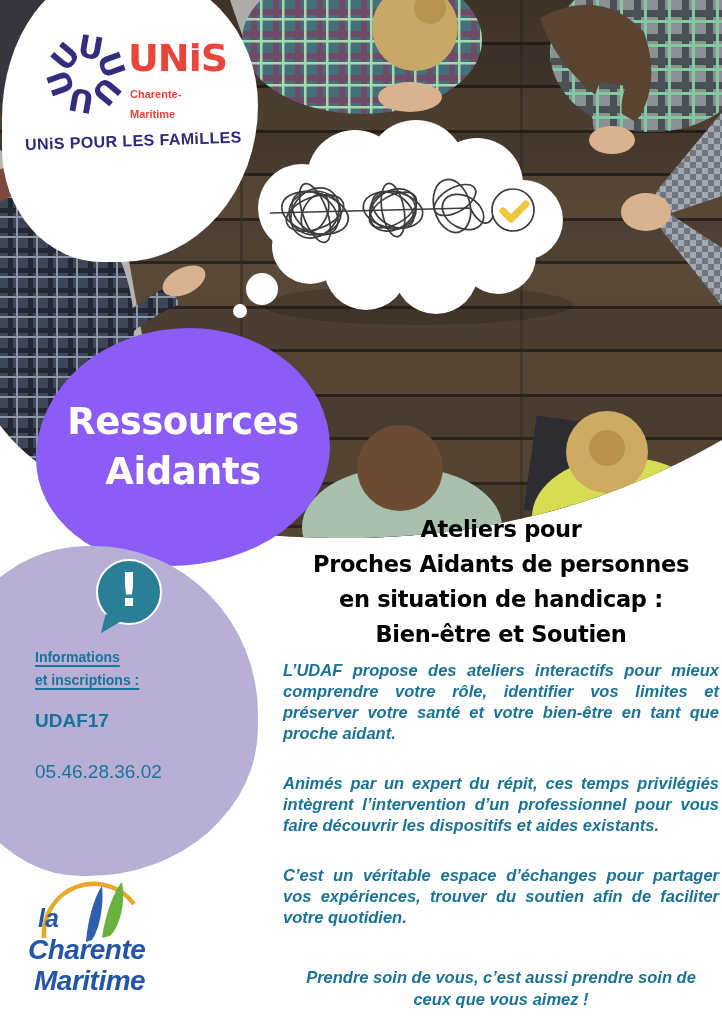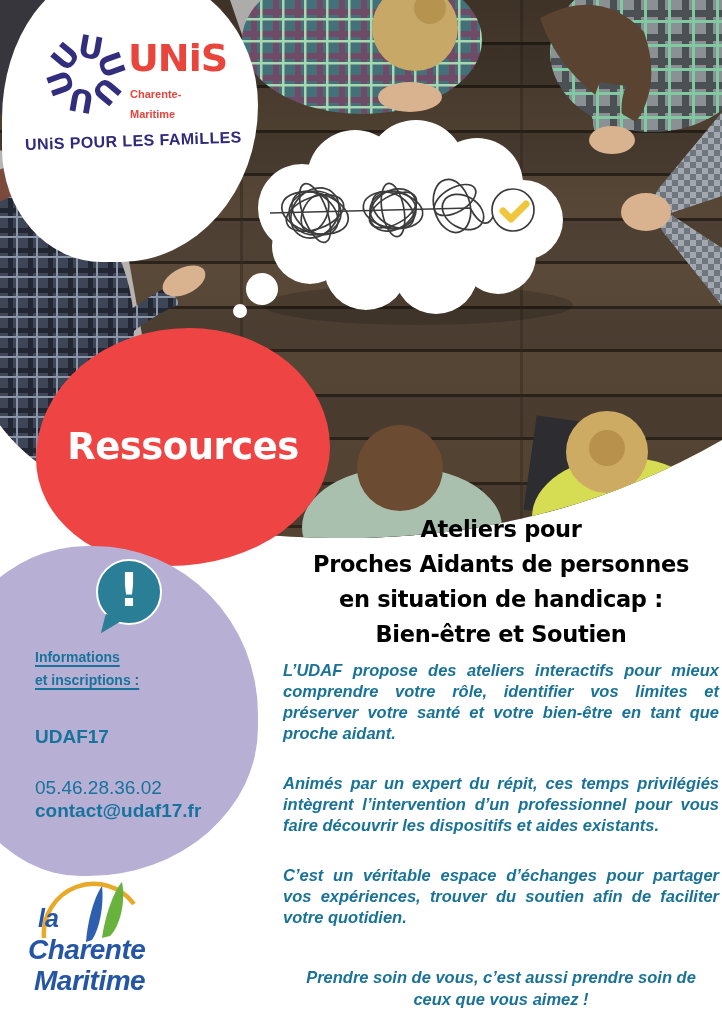--- a/index.html
+++ b/index.html
@@ -16,38 +16,38 @@
   .udaf-mark span{position:absolute;left:50%;top:50%;font-size:31px;font-weight:bold;color:#332d7e;
                   font-family:"DejaVu Sans",sans-serif;}
   .udaf-brand{position:absolute;left:128px;top:36px;font-size:38px;font-weight:bold;color:#e8453c;z-index:3;
               font-family:"DejaVu Sans",sans-serif;letter-spacing:-1px;}
   .udaf-region{position:absolute;left:130px;font-size:11px;font-weight:bold;color:#e8453c;z-index:3;}
   .r1{top:88px;} .r2{top:108px;}
   .udaf-tagline{position:absolute;left:25px;top:132px;width:230px;font-size:16px;font-weight:bold;color:#2f2a7b;
                 transform:rotate(-2deg);z-index:3;white-space:nowrap;letter-spacing:.4px;}
 
   
-  .title-blob{position:absolute;left:36px;top:328px;width:294px;height:238px;background:#ef4444;
+  .title-blob{position:absolute;left:36px;top:328px;width:294px;height:238px;background:#8b5cf6;
               border-radius:52% 48% 55% 45% / 55% 50% 50% 45%;z-index:2;
               display:flex;flex-direction:column;align-items:center;justify-content:center;}
   .title-blob div{color:#ffffff;font-size:37px;font-weight:bold;line-height:1.35;letter-spacing:-.5px;
                   font-family:"DejaVu Sans",sans-serif;}
 
   
   .contact-blob{position:absolute;left:-58px;top:546px;width:316px;height:330px;background:#b8afd5;
                 border-radius:47% 53% 55% 45% / 48% 52% 46% 54%;z-index:2;}
   .bubble{position:absolute;left:96px;top:559px;width:62px;height:62px;background:#2a7e96;border:2px solid #fff;
           border-radius:50%;z-index:3;display:flex;align-items:center;justify-content:center;}
   .bubble span{color:#fff;font-size:46px;font-weight:bold;font-family:"DejaVu Sans",sans-serif;margin-top:-4px;}
   .bubble-tail{position:absolute;left:103px;top:616px;width:0;height:0;z-index:3;
                border-left:20px solid #2a7e96;border-bottom:20px solid transparent;transform:rotate(14deg);}
   .contact-text{position:absolute;left:35px;top:646px;width:200px;z-index:3;color:#17739b;}
   .contact-text .u{font-size:14px;font-weight:bold;line-height:23px;text-decoration:underline;
                    text-decoration-thickness:2px;text-underline-offset:3px;}
-  .contact-text .org{font-size:19px;font-weight:bold;margin-top:34px;}
+  .contact-text .org{font-size:19px;font-weight:bold;margin-top:18px;}
   .contact-text .tel{font-size:19px;font-weight:normal;margin-top:28px;line-height:23px;}
   .contact-text .mail{font-size:19px;font-weight:bold;line-height:23px;}
 
   
   .main-col{position:absolute;left:283px;top:512px;width:436px;z-index:2;}
   .heading{text-align:center;color:#000000;font-weight:bold;font-size:22.5px;line-height:35px;
            font-family:"DejaVu Sans",sans-serif;letter-spacing:-.3px;margin-bottom:8px;}
   .para{color:#1a7397;font-weight:bold;font-style:italic;font-size:16.5px;line-height:21px;
         text-align:justify;margin:4px 0 29px 0;}
   .closing{color:#1a7397;font-weight:bold;font-style:italic;font-size:16.5px;line-height:22px;
@@ -223,33 +223,33 @@
     <span style="transform:translate(-50%,-50%) rotate(250deg) translate(0,-27px);">U</span>
     <span style="transform:translate(-50%,-50%) rotate(310deg) translate(0,-27px);">U</span>
   </div>
   <div class="udaf-brand">UNiS</div>
   <div class="udaf-region r1">Charente-</div>
   <div class="udaf-region r2">Maritime</div>
   <div class="udaf-tagline">UNiS POUR LES FAMiLLES</div>
 
   <div class="title-blob">
     <div>Ressources</div>
+    <div>Aidants</div>
   </div>
 
   <div class="contact-blob"></div>
   <div class="bubble">
     <span>!</span>
   </div>
   <div class="bubble-tail"></div>
   <div class="contact-text">
     <div class="u">Informations</div>
     <div class="u">et inscriptions :</div>
     <div class="org">UDAF17</div>
     <div class="tel">05.46.28.36.02</div>
-    <div class="mail">contact@udaf17.fr</div>
   </div>
 
   <div class="main-col">
     <div class="heading">
       <div>Ateliers pour</div>
       <div>Proches Aidants de personnes</div>
       <div>en situation de handicap :</div>
       <div>Bien-être et Soutien</div>
     </div>
     <p class="para">L’UDAF propose des ateliers interactifs pour mieux comprendre votre rôle, identifier vos limites et préserver votre santé et votre bien-être en tant que proche aidant.</p>

